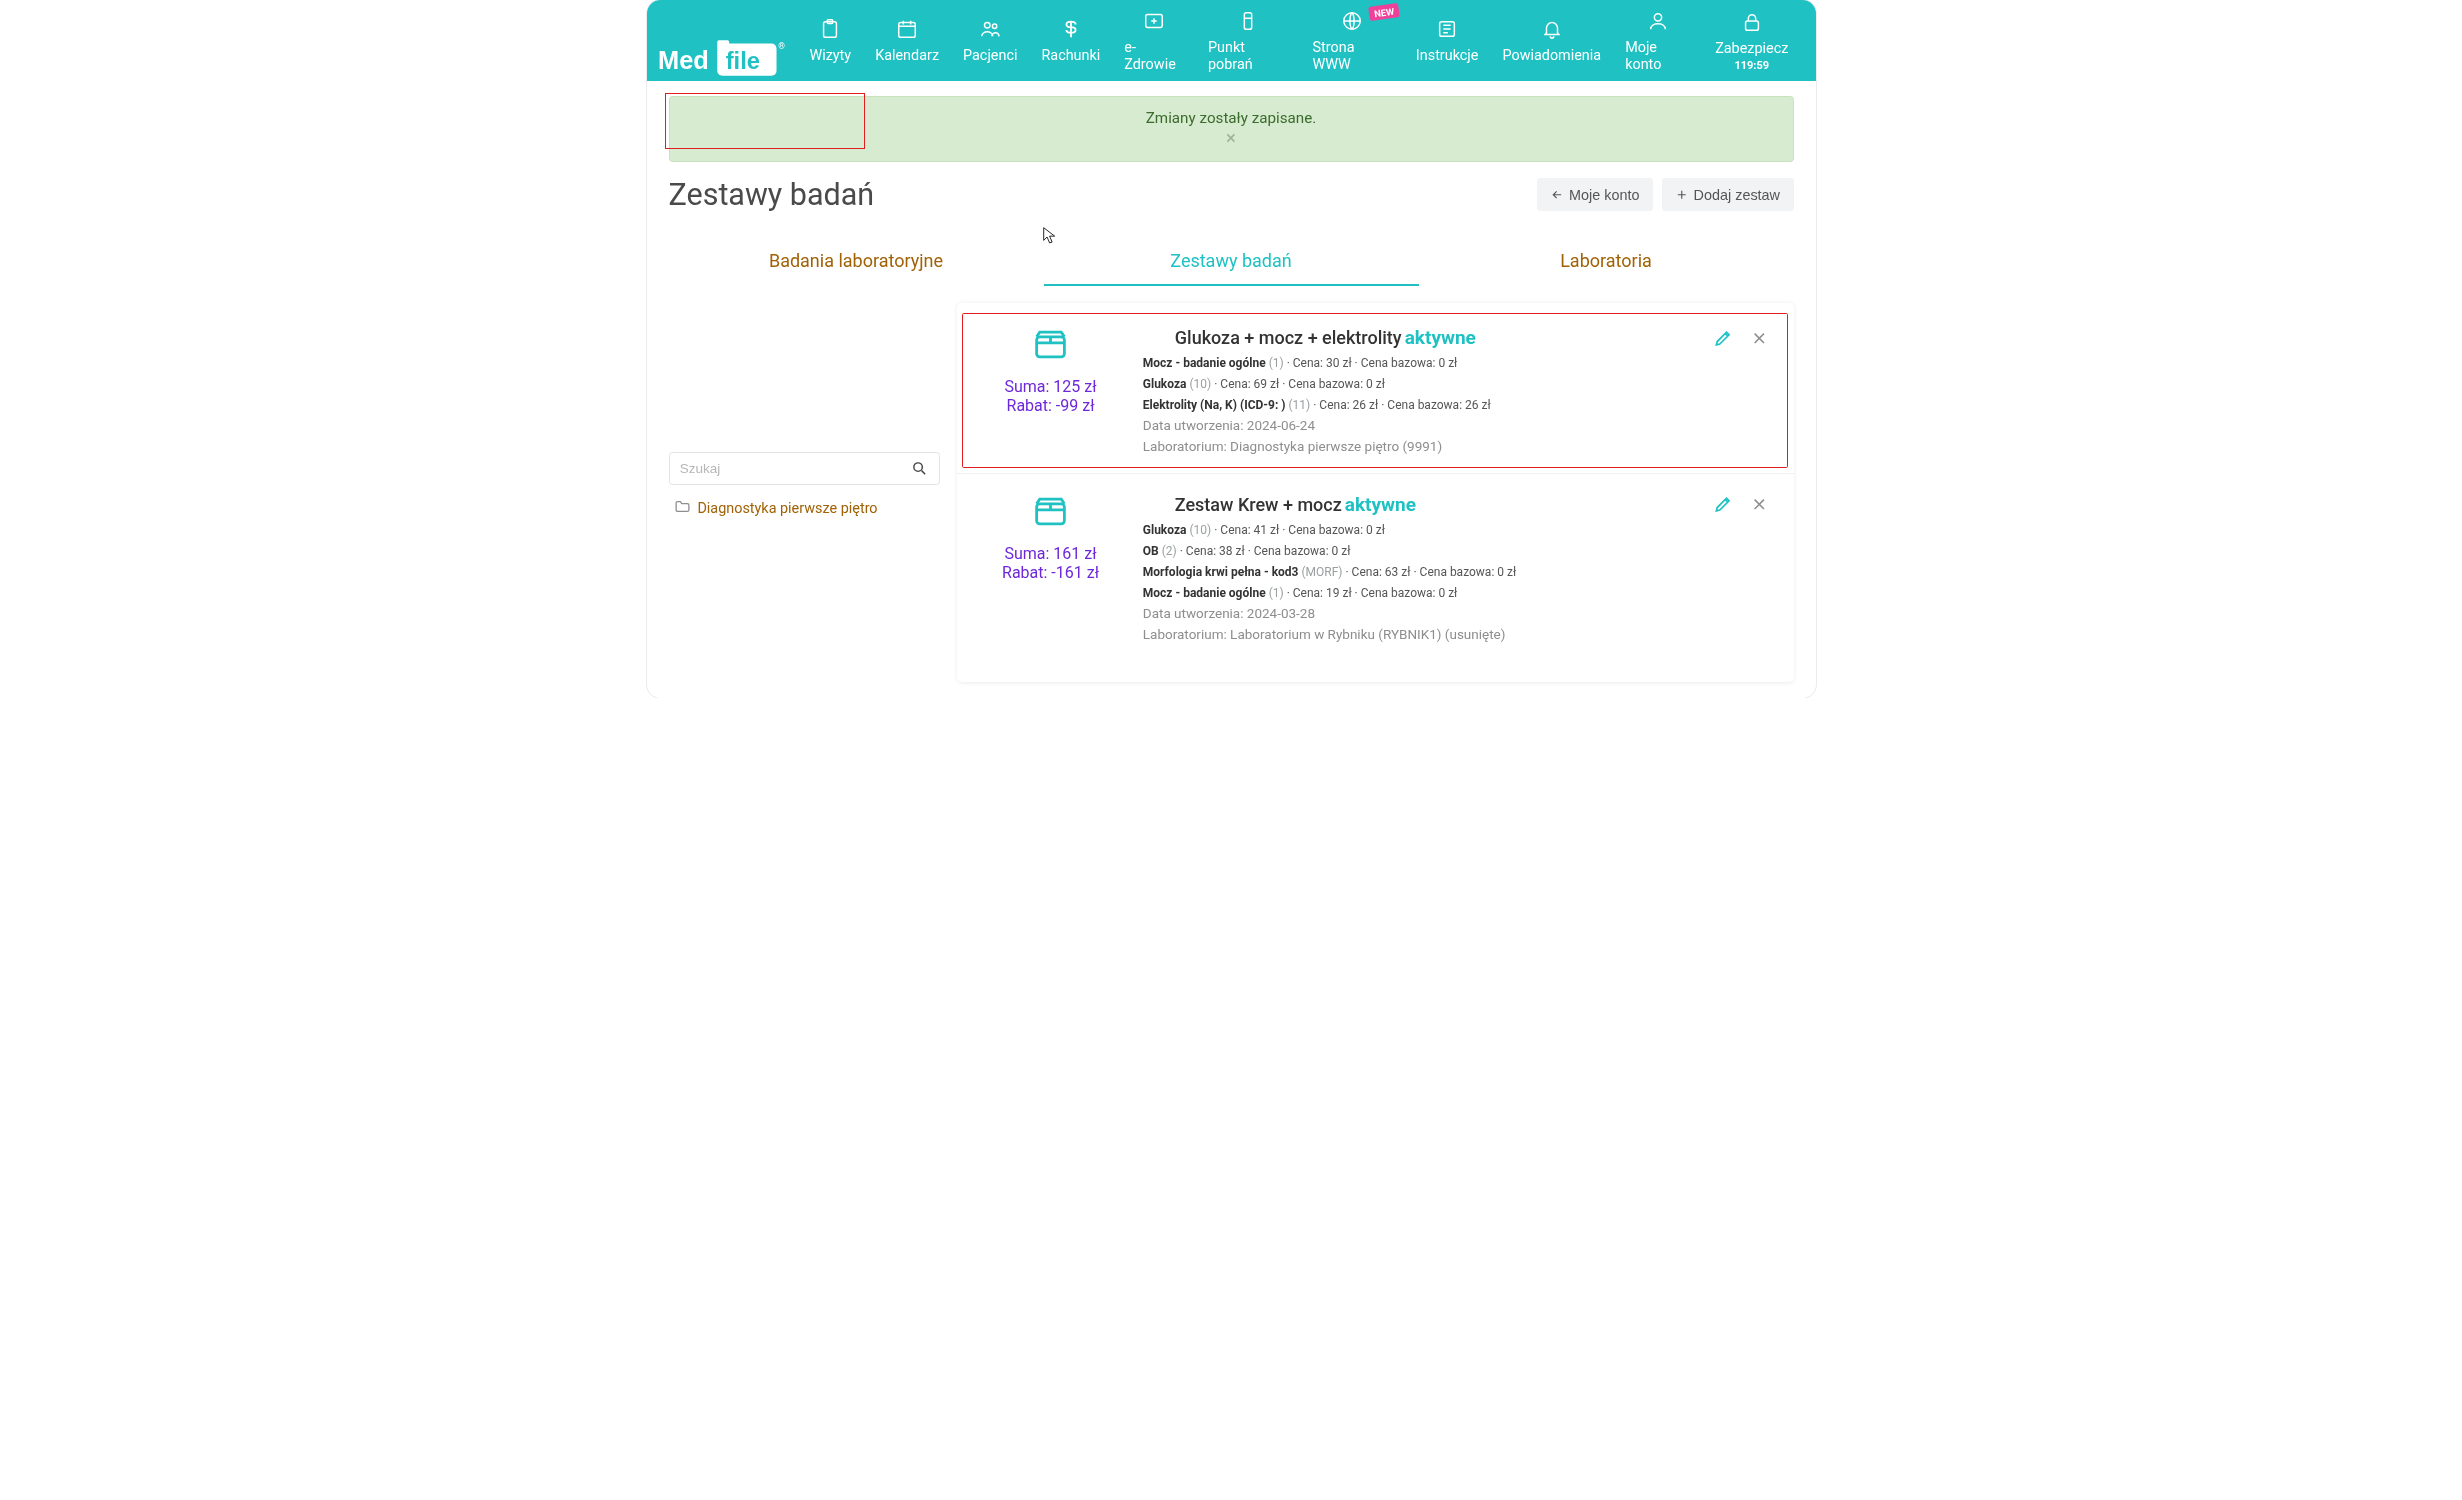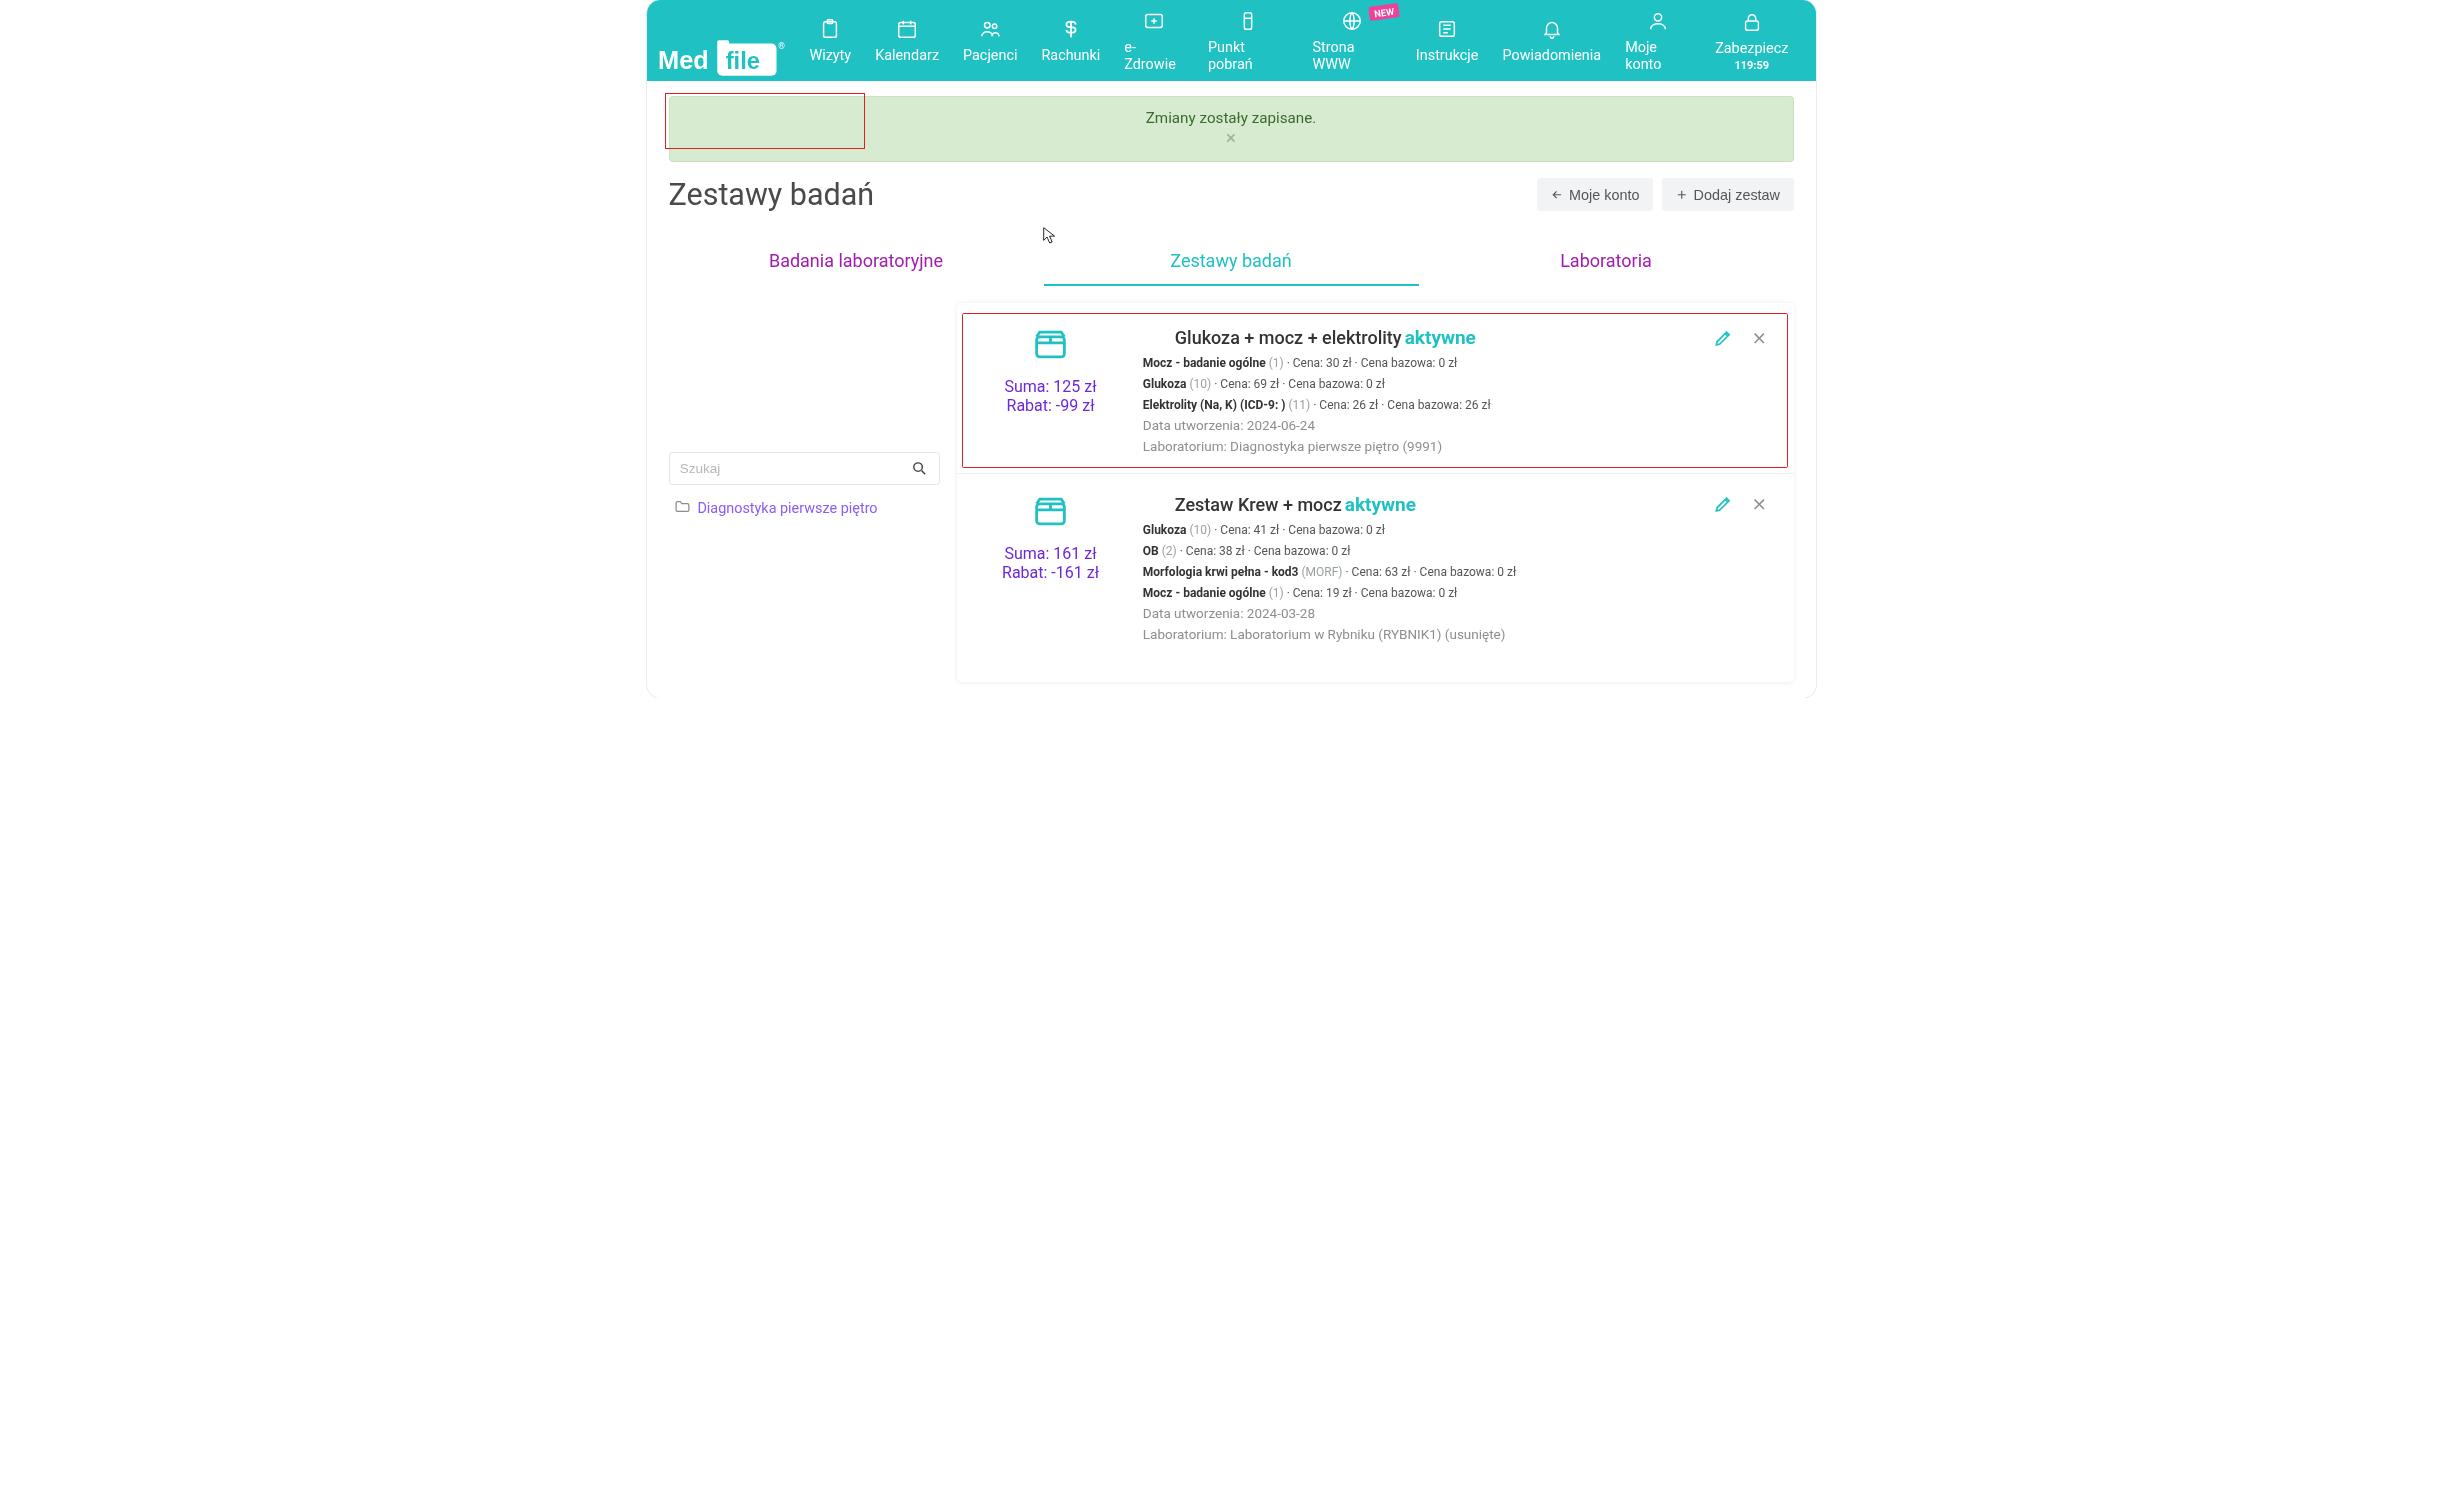--- a/index.html
+++ b/index.html
@@ -26,30 +26,30 @@
   .alert-redbox { position:absolute; top:-3.4px; left:-3.4px; width:200px; height:56px; border:1.7px solid #e11d1d; pointer-events:none; }
 
   
   .titlebar { display:flex; align-items:center; justify-content:space-between; margin: 15.2px 0 8.5px; }
   .page-title { font-size:30.5px; color:#4a4a4a; font-weight:400; }
   .title-actions { display:flex; gap:8.5px; }
   .btn { background:#f1f3f4; border:none; color:#555; font-size:14.4px; padding:8.5px 13.5px; border-radius:3.4px; cursor:pointer; display:flex; align-items:center; gap:5.1px; }
 
   
   .tabs { display:flex; border-bottom:0.8px solid transparent; margin-top:24px; }
-  .tab { flex:1; text-align:center; padding:13.5px 0; font-size:18px; color:#a21caf; cursor:pointer; }
+  .tab { flex:1; text-align:center; padding:13.5px 0; font-size:18px; color:#a16207; cursor:pointer; }
   .tab.active { color:#1fc1c3; border-bottom:2.5px solid #1fc1c3; }
 
   
   .columns { display:flex; gap:17px; margin-top:15.2px; align-items:center; }
   .sidebar { width:271px; }
   .search { display:flex; align-items:center; border:0.8px solid #e3e3e3; border-radius:3.4px; padding:6.8px 10.2px; background:#fff; }
   .search input { flex:1; border:none; outline:none; font-size:13.5px; color:#444; }
   .search input::placeholder { color:#b7b7b7; }
-  .folder-row { display:flex; align-items:center; gap:6.8px; color:#8b5cf6; font-size:14.4px; padding:13.5px 5.1px; cursor:pointer; }
+  .folder-row { display:flex; align-items:center; gap:6.8px; color:#a16207; font-size:14.4px; padding:13.5px 5.1px; cursor:pointer; }
   .folder-row .folder-icon { color:#8e8e8e; }
 
   .main-panel { flex:1; background:#fff; border-radius:5.1px; box-shadow:0 0.8px 5.1px rgba(0,0,0,0.08); padding: 5.1px 0 22px; }
 
   .card { display:flex; padding:18.6px 22px; gap:20.3px; position:relative; }
   .card + .card { border-top:0.8px solid #f0f0f0; }
   .card-left { width:144px; display:flex; flex-direction:column; align-items:center; text-align:center; color:#6d28d9; font-size:16px; }
   .card-left .pkg-icon { color:#1fc1c3; margin-bottom:10.2px; }
   .card-right { flex:1; }
   .card-title { font-size:18px; color:#333; font-weight:500; display:flex; align-items:baseline; gap:3px;margin-left:32px; }

